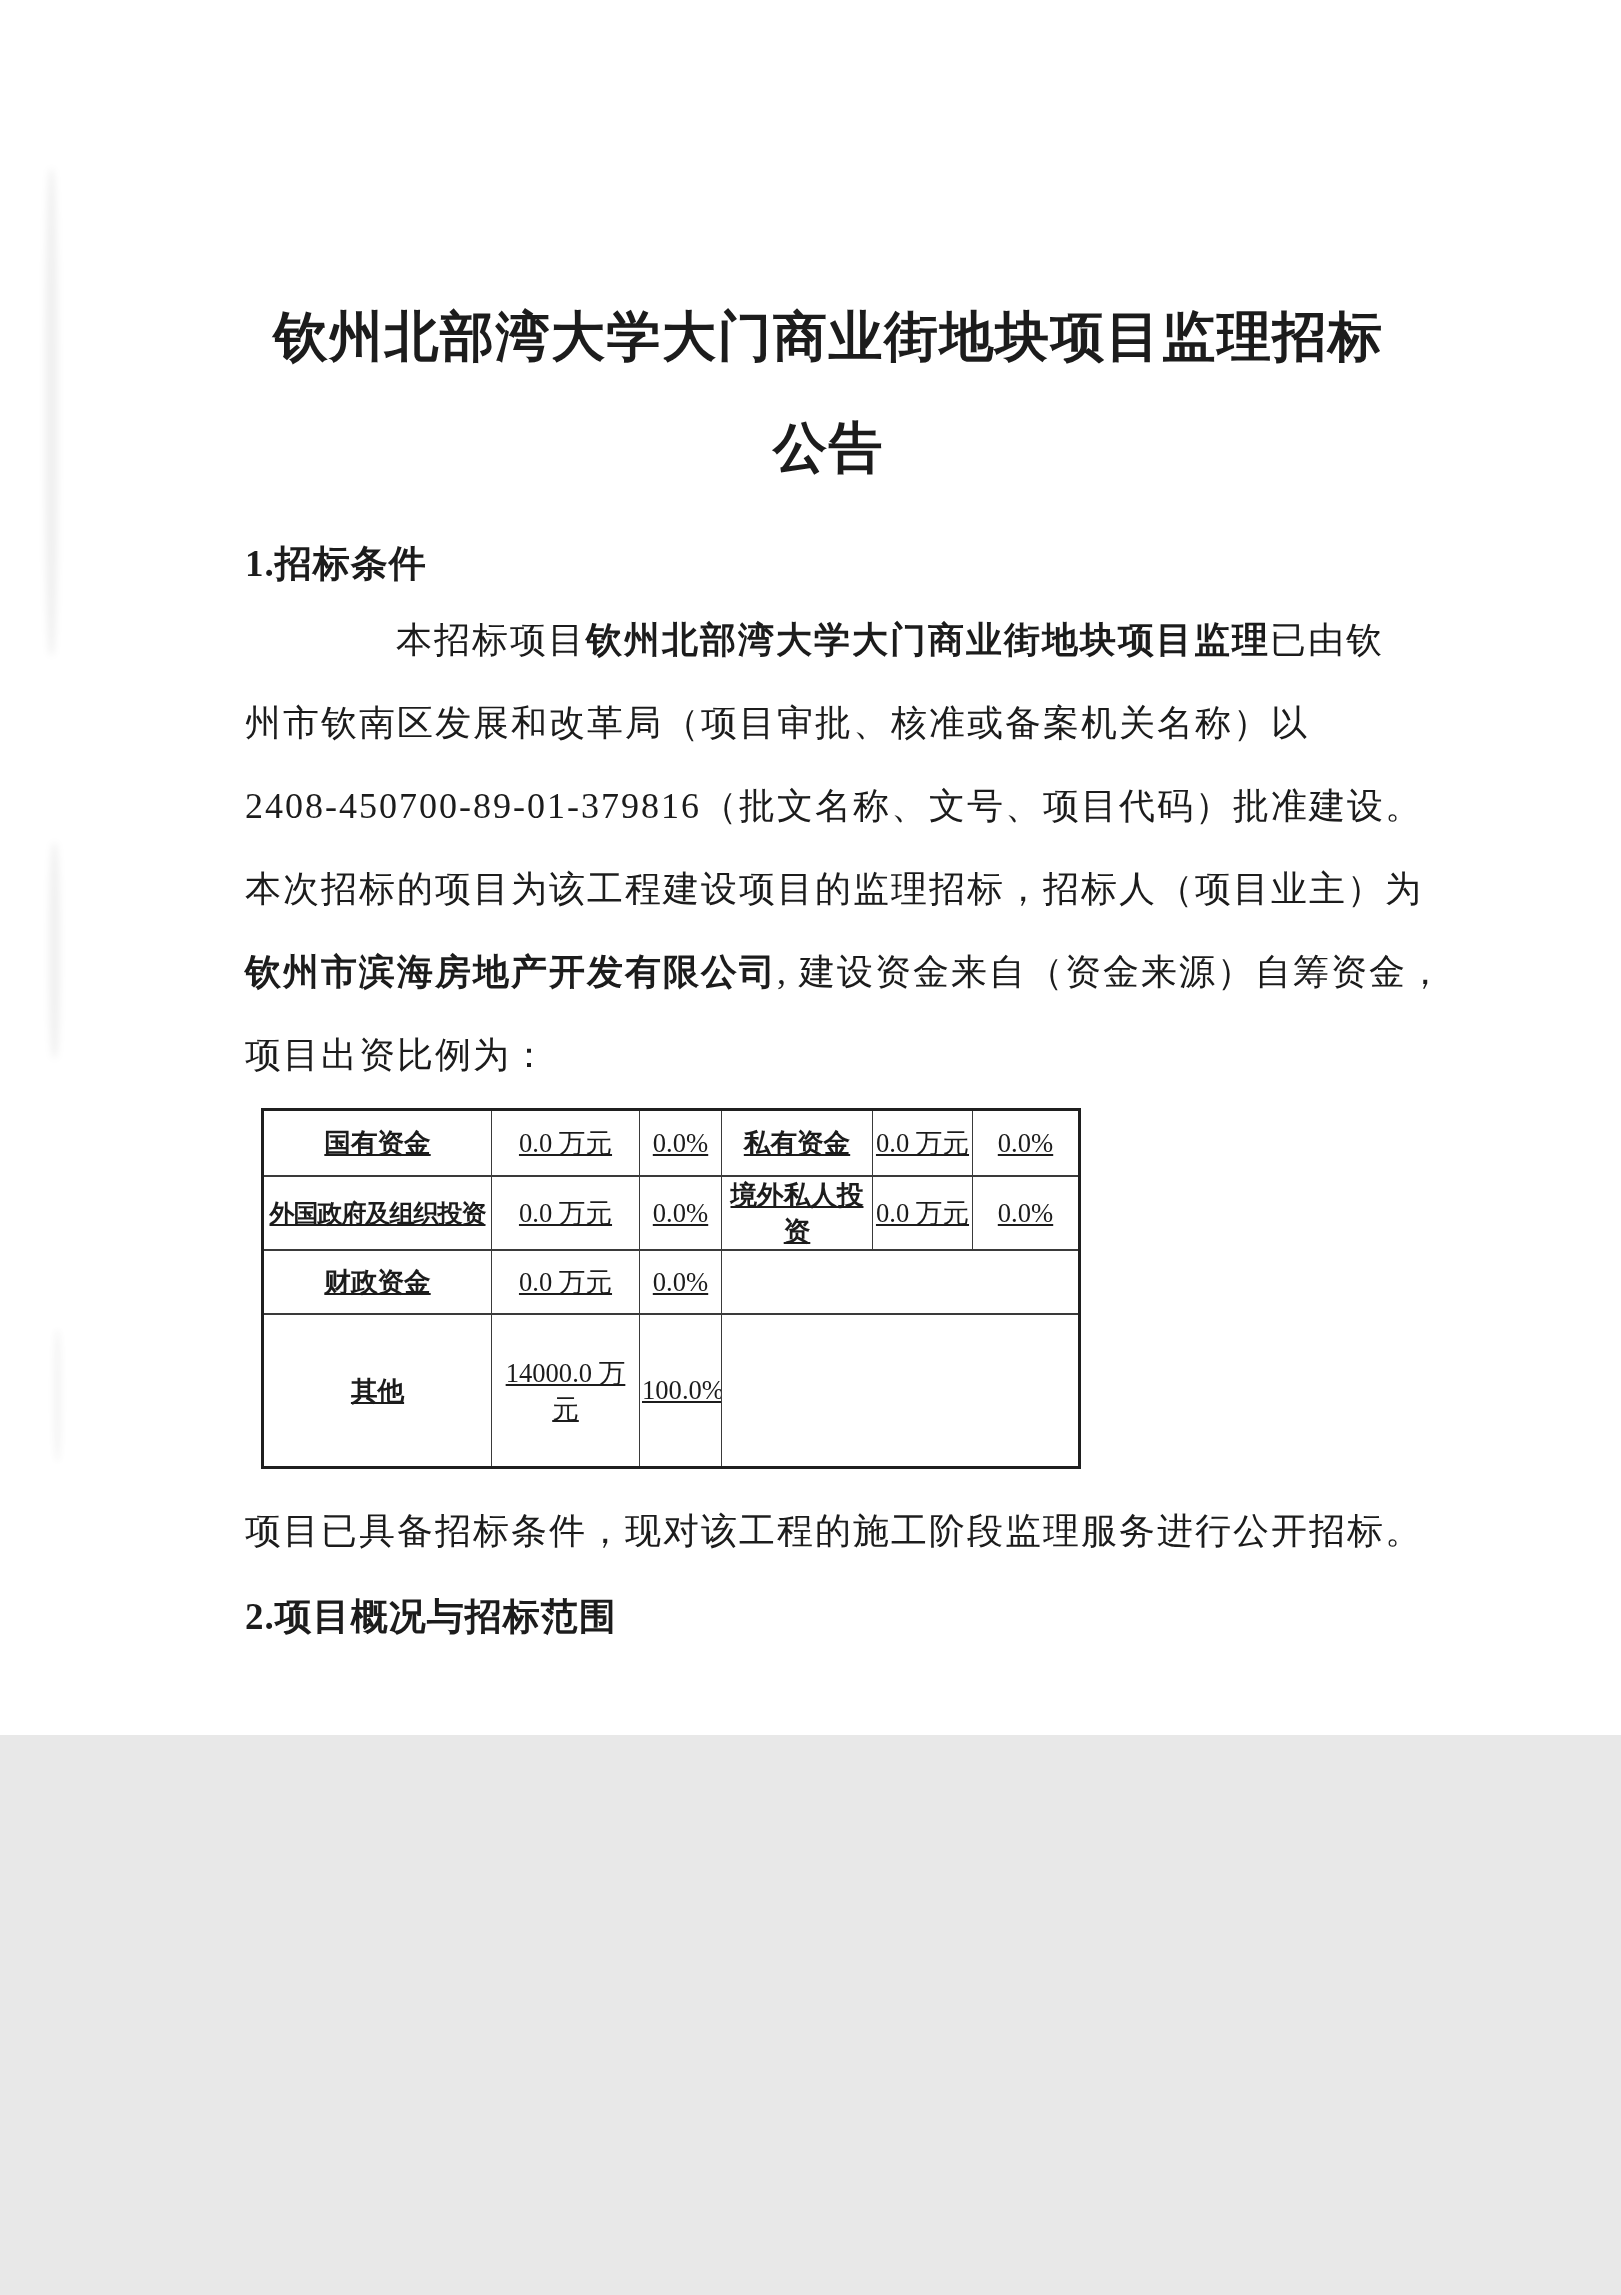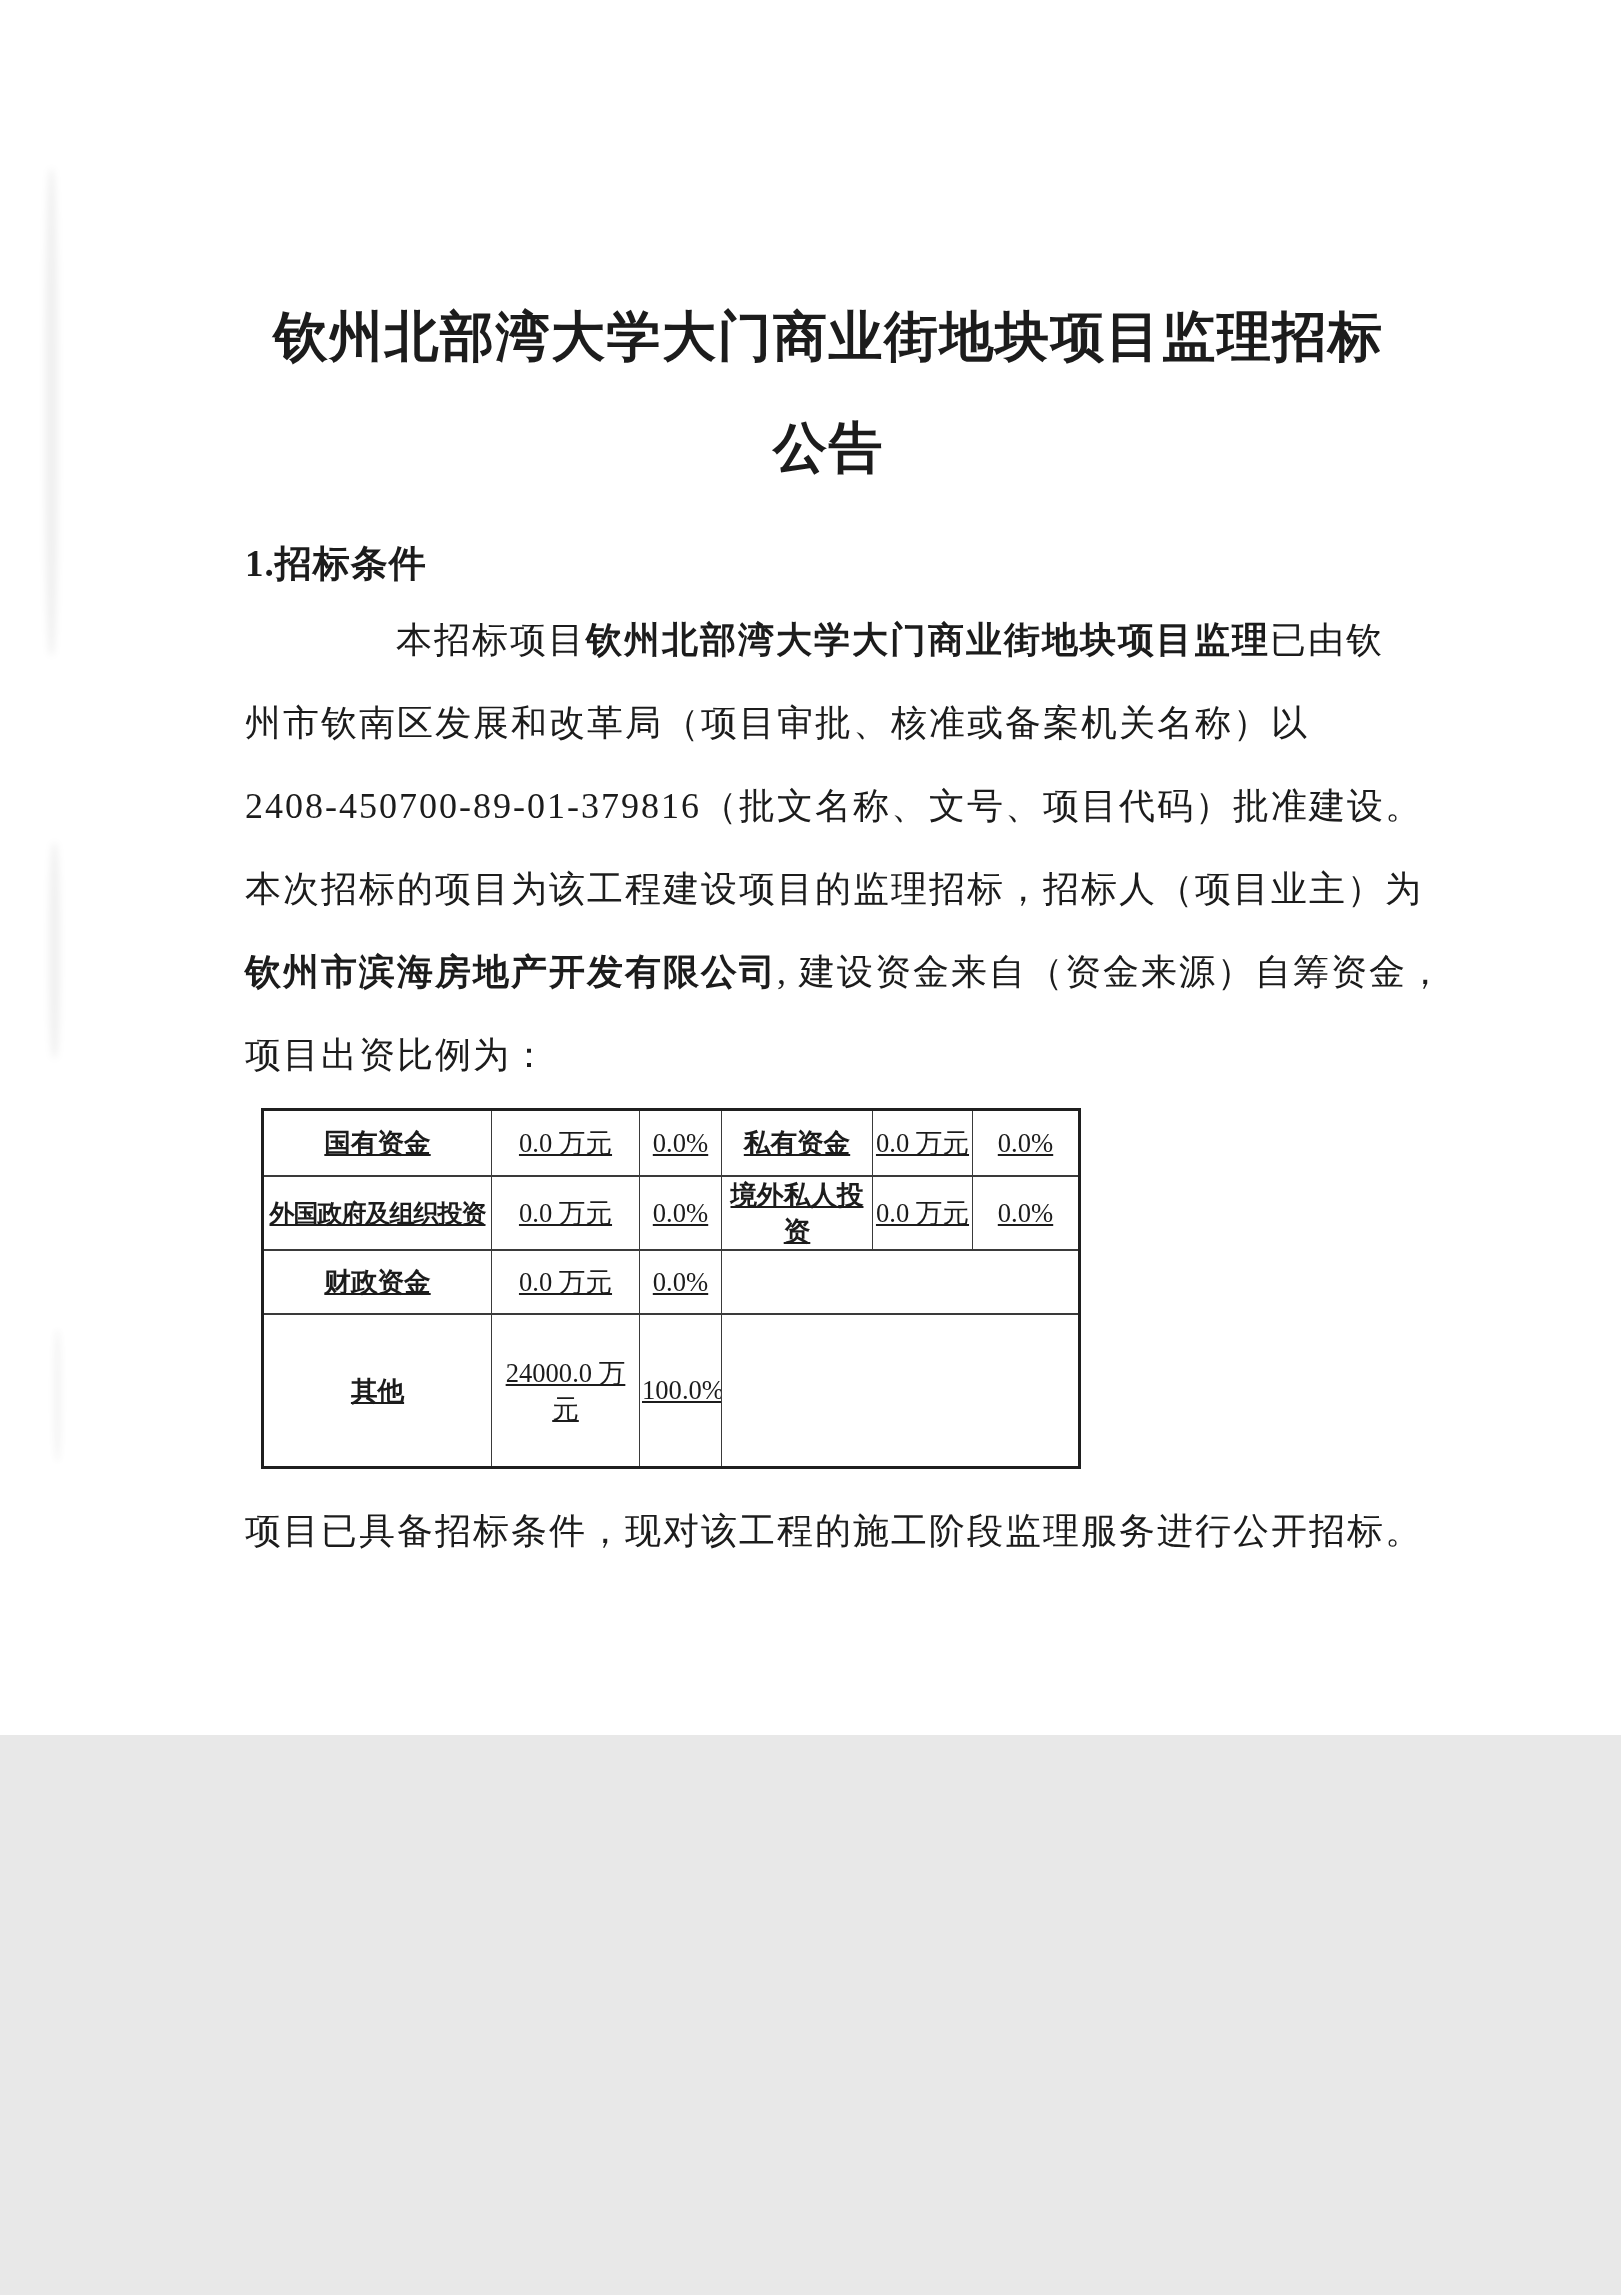--- a/index.html
+++ b/index.html
@@ -131,24 +131,25 @@
       <td>0.0%</td>
     </tr>
     <tr class="r3">
       <td class="lab">财政资金</td>
       <td>0.0 万元</td>
       <td>0.0%</td>
       <td colspan="3"></td>
     </tr>
     <tr class="r4">
       <td class="lab">其他</td>
-      <td>24000.0 万元</td>
+      <td>14000.0 万元</td>
       <td>100.0%</td>
       <td colspan="3"></td>
     </tr>
   </tbody>
     </table>
 
   <div class="line closing">项目已具备招标条件，现对该工程的施工阶段监理服务进行公开招标。</div>
 
+  <div class="heading h2">2.项目概况与招标范围</div>
 
 </div>
 
 
 </body></html>

